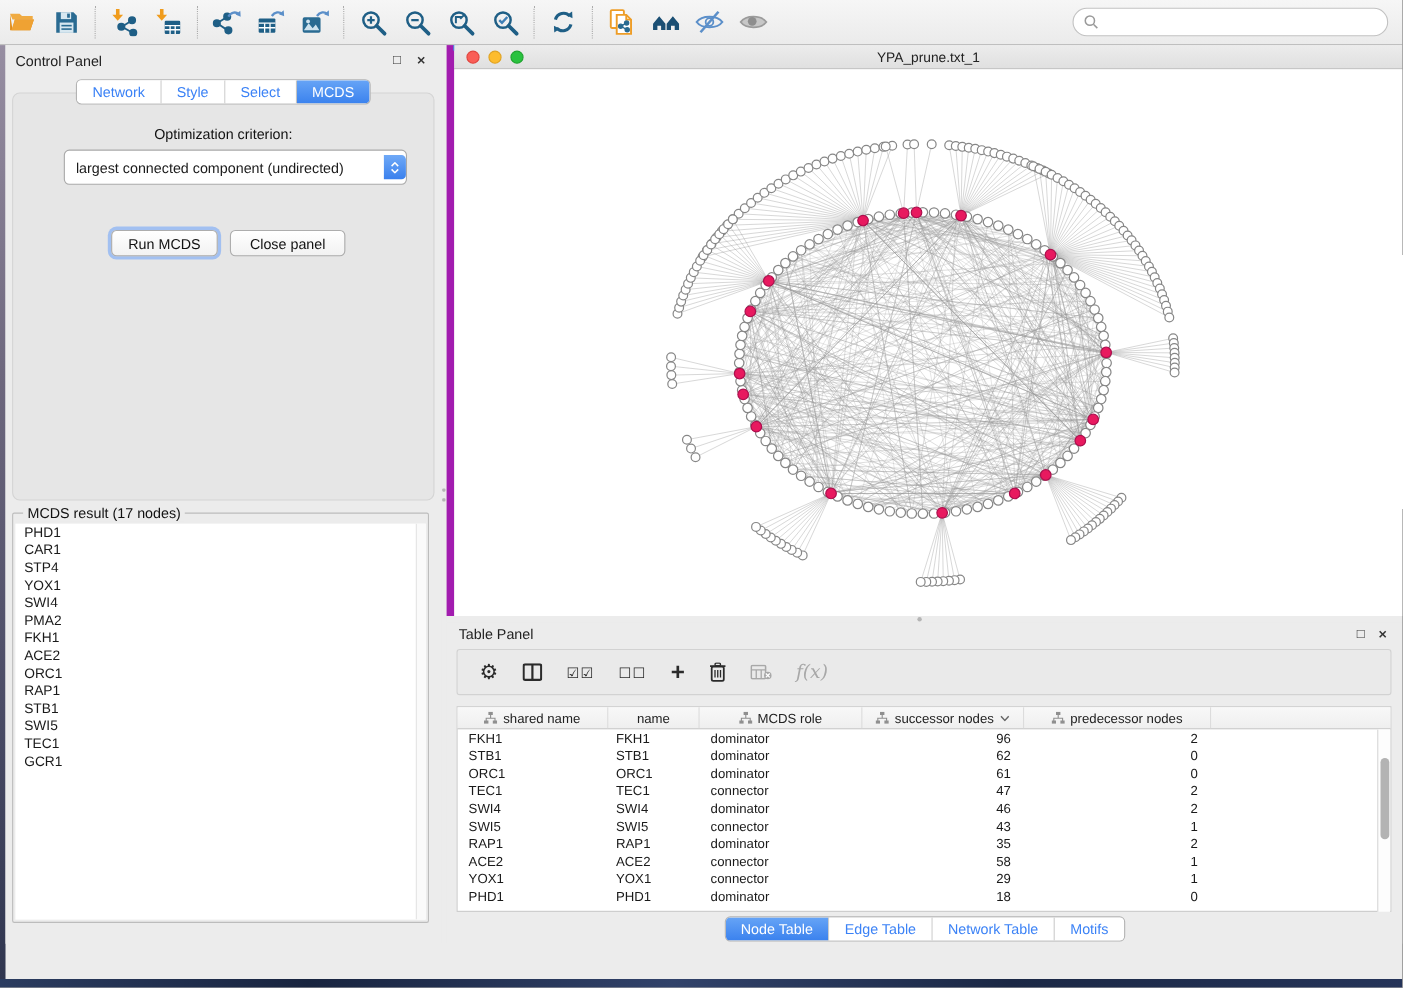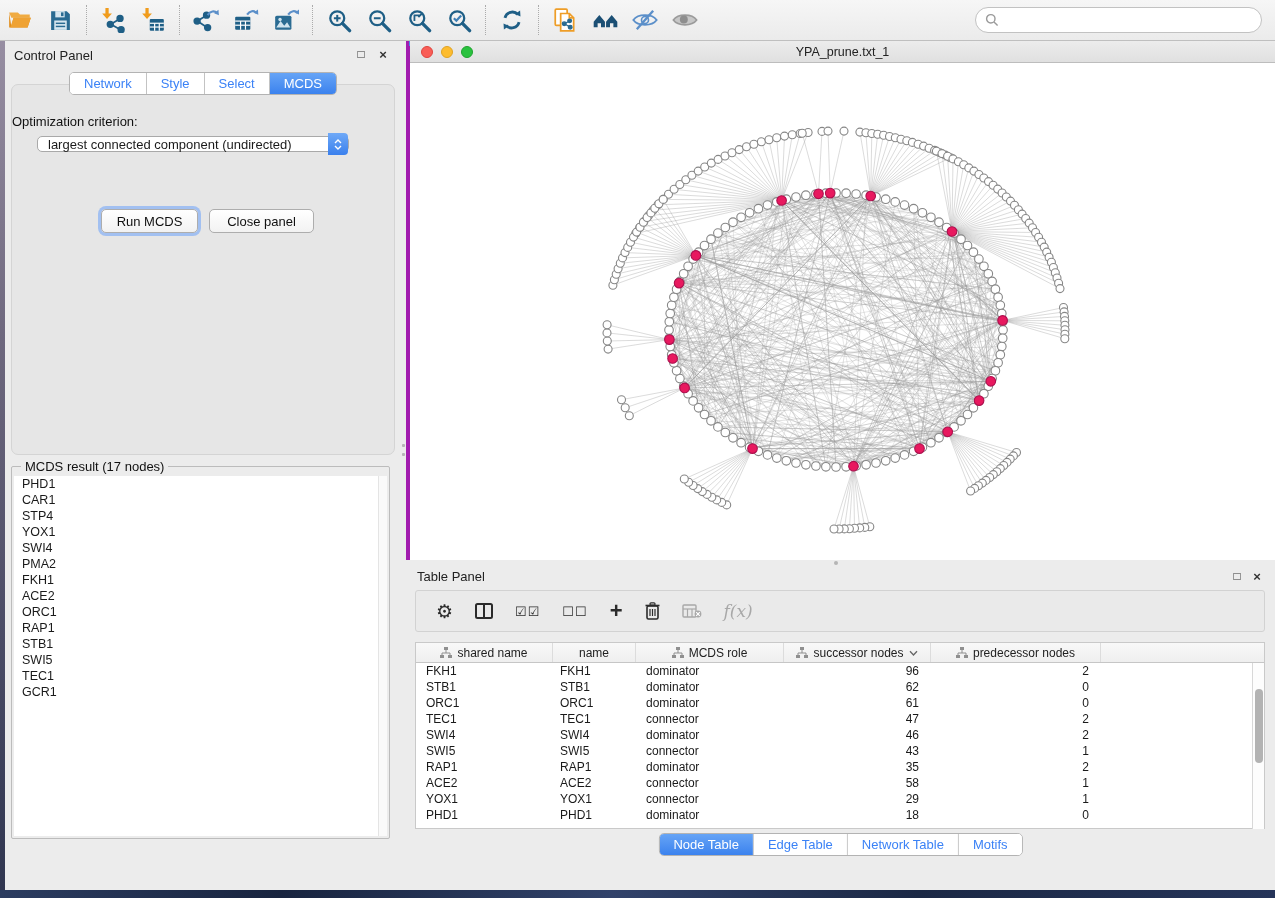--- a/index.html
+++ b/index.html
@@ -34,22 +34,22 @@
 
   .seg-group { display:flex; border:1px solid #b3b3b3; border-radius:5px; overflow:hidden; background:#fff; height:23px; }
   .seg { padding:0 14px; font-size:13px; display:flex; align-items:center; background:#fff;
          border-right:1px solid #c3c3c3; cursor:pointer; color:#3b82f6; }
   .seg:last-child { border-right:none; }
   .seg.active { background:linear-gradient(#66a4f6,#3b82ee); color:#fff; }
   .cp-tabs { position:absolute; left:50%; transform:translateX(-50%); top:31px; z-index:2; }
 
   .cp-body { position:absolute; left:6px; top:43px; width:384px; height:371px;
              background:#e6e6e6; border:1px solid #d4d4d4; border-radius:7px; }
-  .opt-label { position:absolute; left:0; top:29px; width:100%; text-align:left; font-size:13px; color:#111; }
-  .cp-select { position:absolute; left:25px; top:51px; width:312px; height:16px; background:#fff;
+  .opt-label { position:absolute; left:0; top:29px; width:100%; text-align:center; font-size:13px; color:#111; }
+  .cp-select { position:absolute; left:46px; top:51px; width:312px; height:32px; background:#fff;
                border:1px solid #a9a9a9; border-radius:5px; display:flex; align-items:center; cursor:pointer; }
   .cp-select .val { flex:1; font-size:13px; padding-left:10px; white-space:nowrap; overflow:hidden; }
   .cp-select .step { width:20px; height:22px; border-radius:0 4px 4px 0;
                      background:linear-gradient(#6fa9f7,#3a80ed); display:flex; flex-direction:column;
                      align-items:center; justify-content:center; gap:1px; }
   .step svg { display:block; }
   .cp-btn { position:absolute; top:86px; height:24px; background:linear-gradient(#ffffff,#f2f2f2);
             border:1px solid #adadad; border-radius:5px; font-size:13px; display:flex; align-items:center;
             justify-content:center; cursor:pointer; color:#111;margin-top:38px; }
   .btn-run { left:89px; width:97px; box-shadow:0 0 0 3px rgba(105,160,250,.55); }
@@ -62,21 +62,21 @@
   .gb-list .item { font-size:12.5px; line-height:16px; padding-left:8px; cursor:default; }
   .gb-track { position:absolute; right:0; top:0; width:9px; height:100%; background:#fafafa; border-left:1px solid #e4e4e4; }
 
   
   .vsplit { position:absolute; left:401px; top:41px; width:5px; height:817px; background:#ececec; cursor:col-resize; }
   .vsplit .dot, .hsplit .dot { position:absolute; background:#b5b5b5; border-radius:1px; }
   .hsplit { position:absolute; left:406px; top:560px; width:869px; height:6px; background:#ececec; cursor:row-resize; }
 
   
   .netframe { position:absolute; left:406px; top:41px; width:869px; height:519px;
-              border-left:4px solid #a21caf; }
+              border-left:7px solid #a21caf; }
   .net-corner { position:absolute; left:-1px; top:0; width:5px; height:5px; background:#4a90e2; }
   .net-title { position:absolute; left:0; top:0; width:100%; height:22px;
                background:linear-gradient(#ececec,#e0e0e0); border-bottom:1px solid #bdbdbd; }
   .tl { position:absolute; top:5px; width:12px; height:12px; border-radius:50%; cursor:pointer; }
   .tl.r { left:11px;  background:#f95e57; border:1px solid #e0443e; }
   .tl.y { left:31px;  background:#fdbc2e; border:1px solid #e0a322; }
   .tl.g { left:51px;  background:#2ac23f; border:1px solid #1fa32f; }
   .net-title .t { position:absolute; left:0; top:4px; width:100%; text-align:center; font-size:12.5px; color:#222; }
   .net-body { position:absolute; left:0; top:22px; width:869px; height:497px; background:#fff; overflow:hidden; }
 

